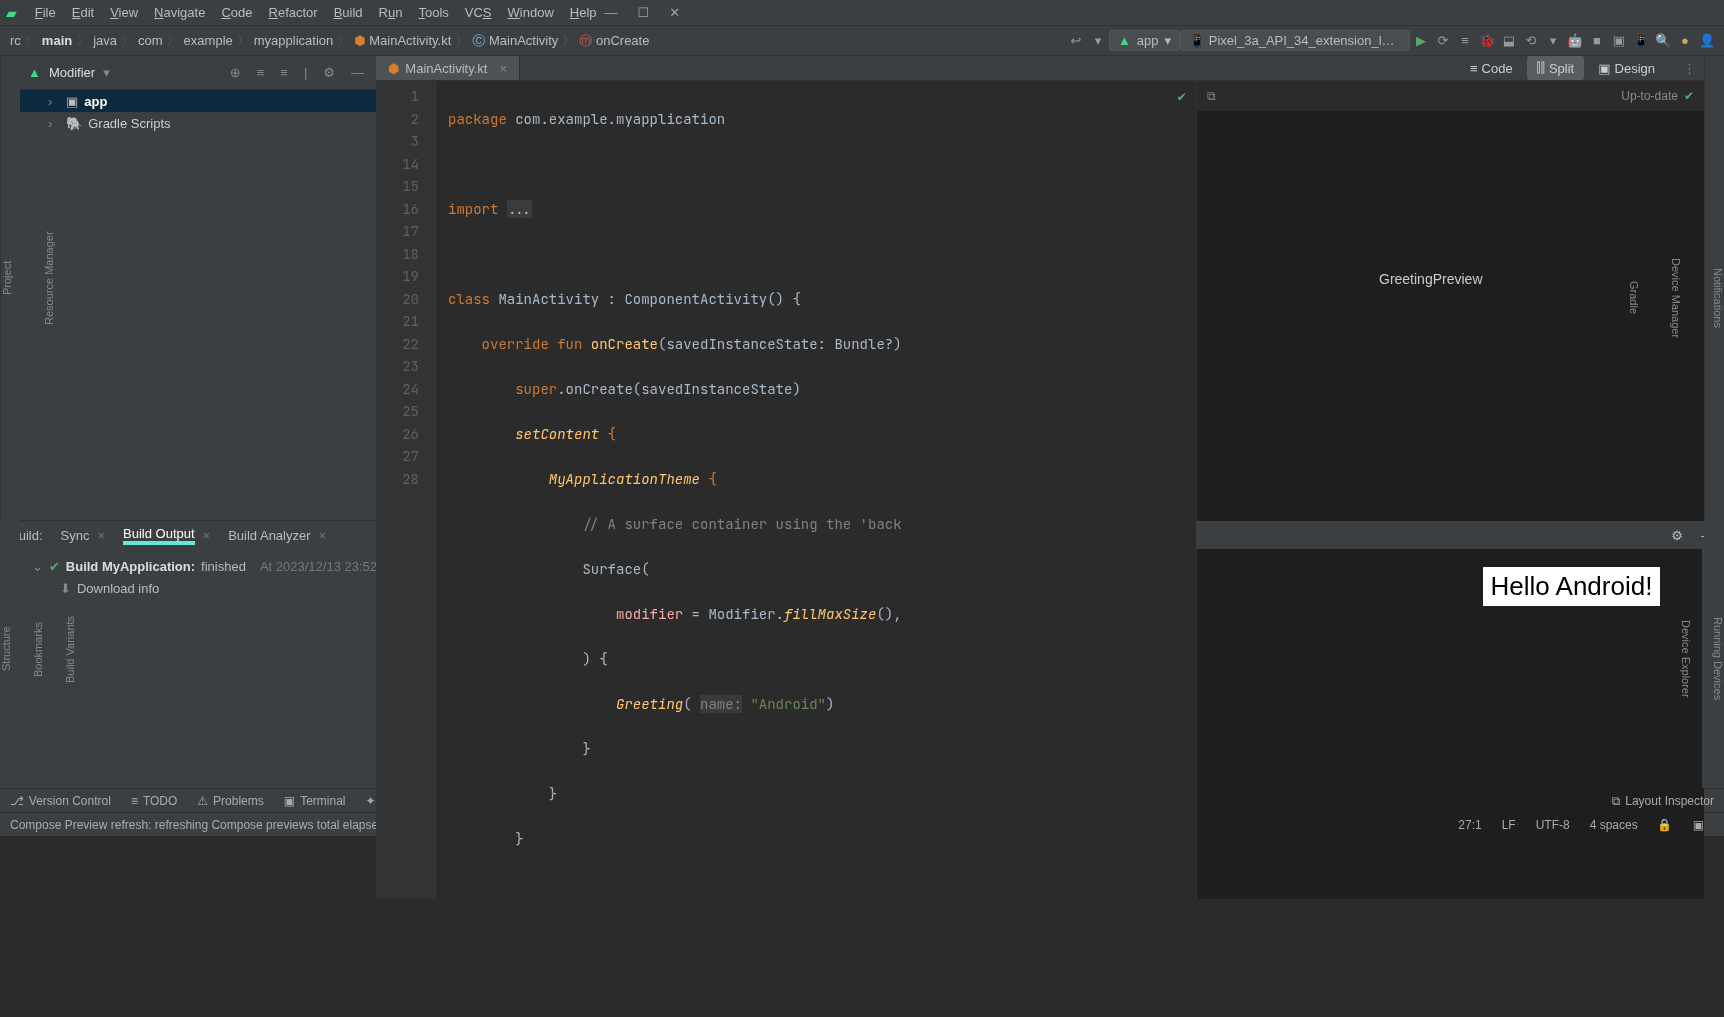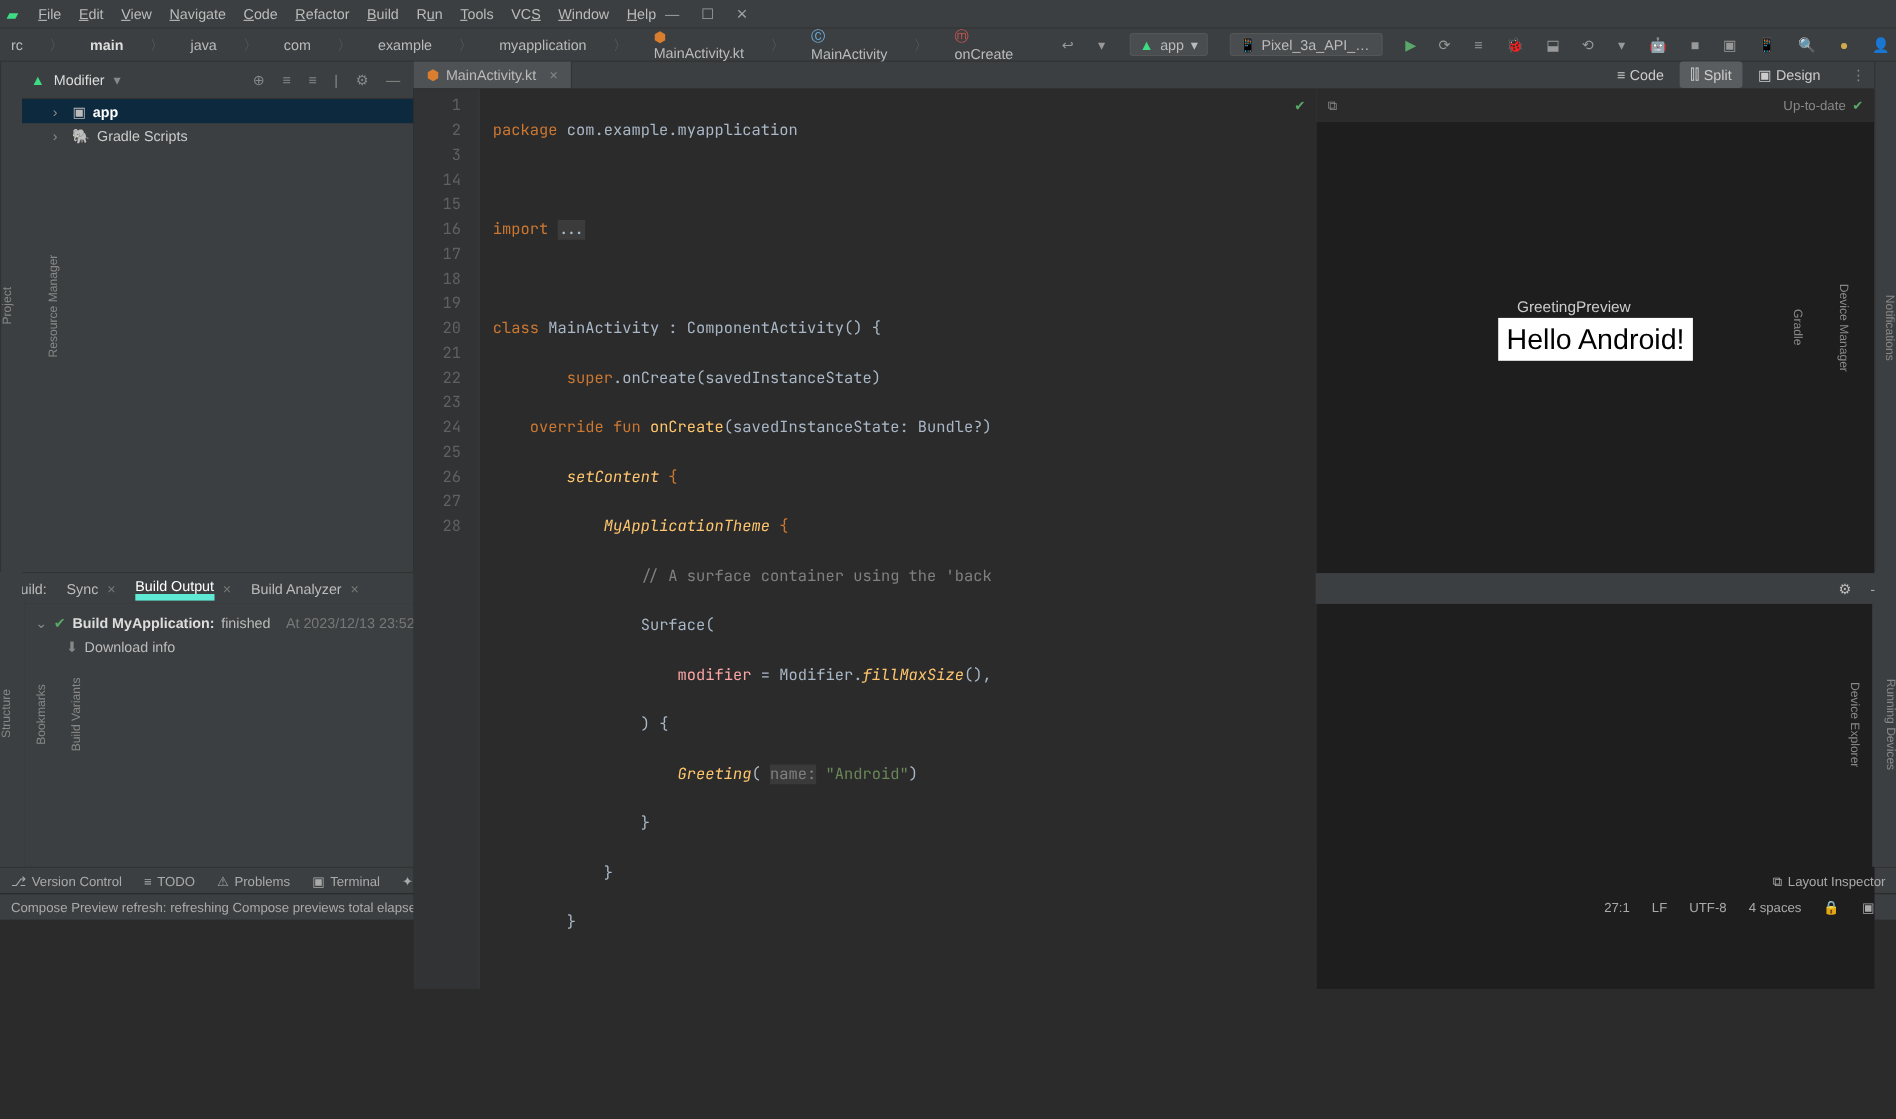--- a/index.html
+++ b/index.html
@@ -26,21 +26,21 @@
 .titlebar .menu-item u { text-decoration: underline; }
 .titlebar .app-title { flex:1; text-align:center; color:#8a8a8a;}
 .titlebar .win-controls { display:flex; gap:20px; padding-right:10px; color:#a0a0a0;}
 .navbar {
   height: 30px;
   background: #3c3f41;
   display:flex;
   align-items:center;
   padding: 0 6px;
   border-bottom:1px solid #323232;
-  gap:20px;
+  gap:0;
 }
 .crumb { color:#bbbbbb; padding:0 4px;}
 .crumb-sep { color:#606060;}
 .nav-spacer{flex:1;}
 .nav-btn { width:22px; height:22px; display:flex; align-items:center; justify-content:center; color:#999;}
 .run-config { background:#4a4d4f; border:1px solid #555; border-radius:3px; padding:2px 8px; display:flex; align-items:center; gap:6px;}
 .run-config .android-icon{color:#3ddc84;}
 .device-sel { background:#4a4d4f; border:1px solid #555; border-radius:3px; padding:2px 8px; max-width:230px; overflow:hidden; text-overflow:ellipsis; white-space:nowrap;}
 .play-icon{color:#59a869;}
 .main-area {
@@ -85,28 +85,28 @@
 .com { color:#808080;}
 .id { color:#a9b7c6;}
 .param { color:#fca5a5;}
 .purple { color:#9876aa;}
 .it { font-style:italic;}
 .check-icon { position:absolute; top:6px; right:10px; color:#59a869;}
 .preview-panel { width:508px; background:#2b2b2b; border-left:1px solid #323232; display:flex; flex-direction:column;}
 .preview-header { height:30px; display:flex; align-items:center; justify-content:space-between; padding:0 10px; color:#888; font-size:12px;}
 .preview-status{display:flex; align-items:center; gap:6px;}
 .preview-status .ok{color:#59a869;}
-.preview-body { flex:1; background:#1e1e1e; display:flex; flex-direction:column; align-items:center; padding-top:160px;}
+.preview-body { flex:1; background:#1e1e1e; display:flex; flex-direction:row; align-items:center; padding-top:160px;}
 .preview-label { color:#ccc; font-size:14px; align-self:flex-start; margin-left:182px;}
 .preview-widget { background:#fff; color:#000; font-size:26px; padding:4px 8px; margin-top:2px;}
 .build-panel { height:268px; background:#2b2b2b; border-top:1px solid #323232; display:flex; flex-direction:column;}
 .build-tabs { height:28px; background:#3c3f41; display:flex; align-items:center; padding:0 10px; gap:18px; color:#bbb;}
 .build-tabs .bt-label{color:#bbb;}
 .build-tabs .bt-tab{cursor:default;}
-.build-tabs .bt-tab.active{color:#fff; border-bottom:6px solid #5eead4;}
+.build-tabs .bt-tab.active{color:#fff; border-bottom:4px solid #5eead4;}
 .build-tabs .bt-close-x{color:#777; margin-left:-10px;}
 .build-tabs .spacer{flex:1;}
 .build-body { flex:1; display:flex;}
 .build-side { width:22px; background:#3c3f41; display:flex; flex-direction:column; align-items:center; gap:14px; padding-top:10px; color:#888;}
 .build-tree { width:470px; background:#3c3f41; border-right:1px solid #323232; padding:6px 10px; font-size:13px;}
 .build-tree .row{display:flex; align-items:center; gap:6px; height:22px;}
 .build-tree .check{color:#59a869;}
 .build-tree .time{color:#777; margin-left:8px;text-align:center;}
 .build-tree .dur{color:#777; margin-left:14px; font-size:12px;}
 .build-output { flex:1; font-family:'JetBrains Mono','Consolas',monospace; font-size:14px; padding:6px 10px; line-height:22px; color:#bbbbbb; overflow:hidden;}
@@ -260,22 +260,22 @@
             <div>26</div>
             <div>27</div>
             <div>28</div>
         </div>
         <div class="code-lines">
 <div class="code-line"><span class="kw">package </span><span class="id">com.example.myapplication</span></div>
 <div class="code-line"></div>
 <div class="code-line"><span class="kw">import </span><span class="id" style="background:#3b3b3b">...</span></div>
 <div class="code-line"></div>
 <div class="code-line"><span class="kw">class </span><span class="id">MainActivity : ComponentActivity() {</span></div>
+<div class="code-line">    <span class="kw">override fun </span><span class="fn">onCreate</span><span class="id">(savedInstanceState: Bundle?)</span></div>
 <div class="code-line">        <span class="kw">super</span><span class="id">.onCreate(savedInstanceState)</span></div>
-<div class="code-line">    <span class="kw">override fun </span><span class="fn">onCreate</span><span class="id">(savedInstanceState: Bundle?)</span></div>
 <div class="code-line">        <span class="fn it">setContent</span><span class="id"> </span><span class="kw">{</span></div>
 <div class="code-line">            <span class="fn it">MyApplicationTheme</span><span class="id"> </span><span class="kw">{</span></div>
 <div class="code-line">                <span class="com">// A surface container using the 'back</span></div>
 <div class="code-line">                <span class="id">Surface(</span></div>
 <div class="code-line">                    <span class="param">modifier</span><span class="id"> = Modifier.</span><span class="fn it">fillMaxSize</span><span class="id">(),</span></div>
 <div class="code-line">                <span class="id">) {</span></div>
 <div class="code-line">                    <span class="fn it">Greeting</span><span class="id">( </span><span class="com" style="background:#3a3a3a">name:</span><span class="id"> </span><span class="str">"Android"</span><span class="id">)</span></div>
 <div class="code-line">                <span class="id">}</span></div>
 <div class="code-line">            <span class="id">}</span></div>
 <div class="code-line">        <span class="id">}</span></div>

